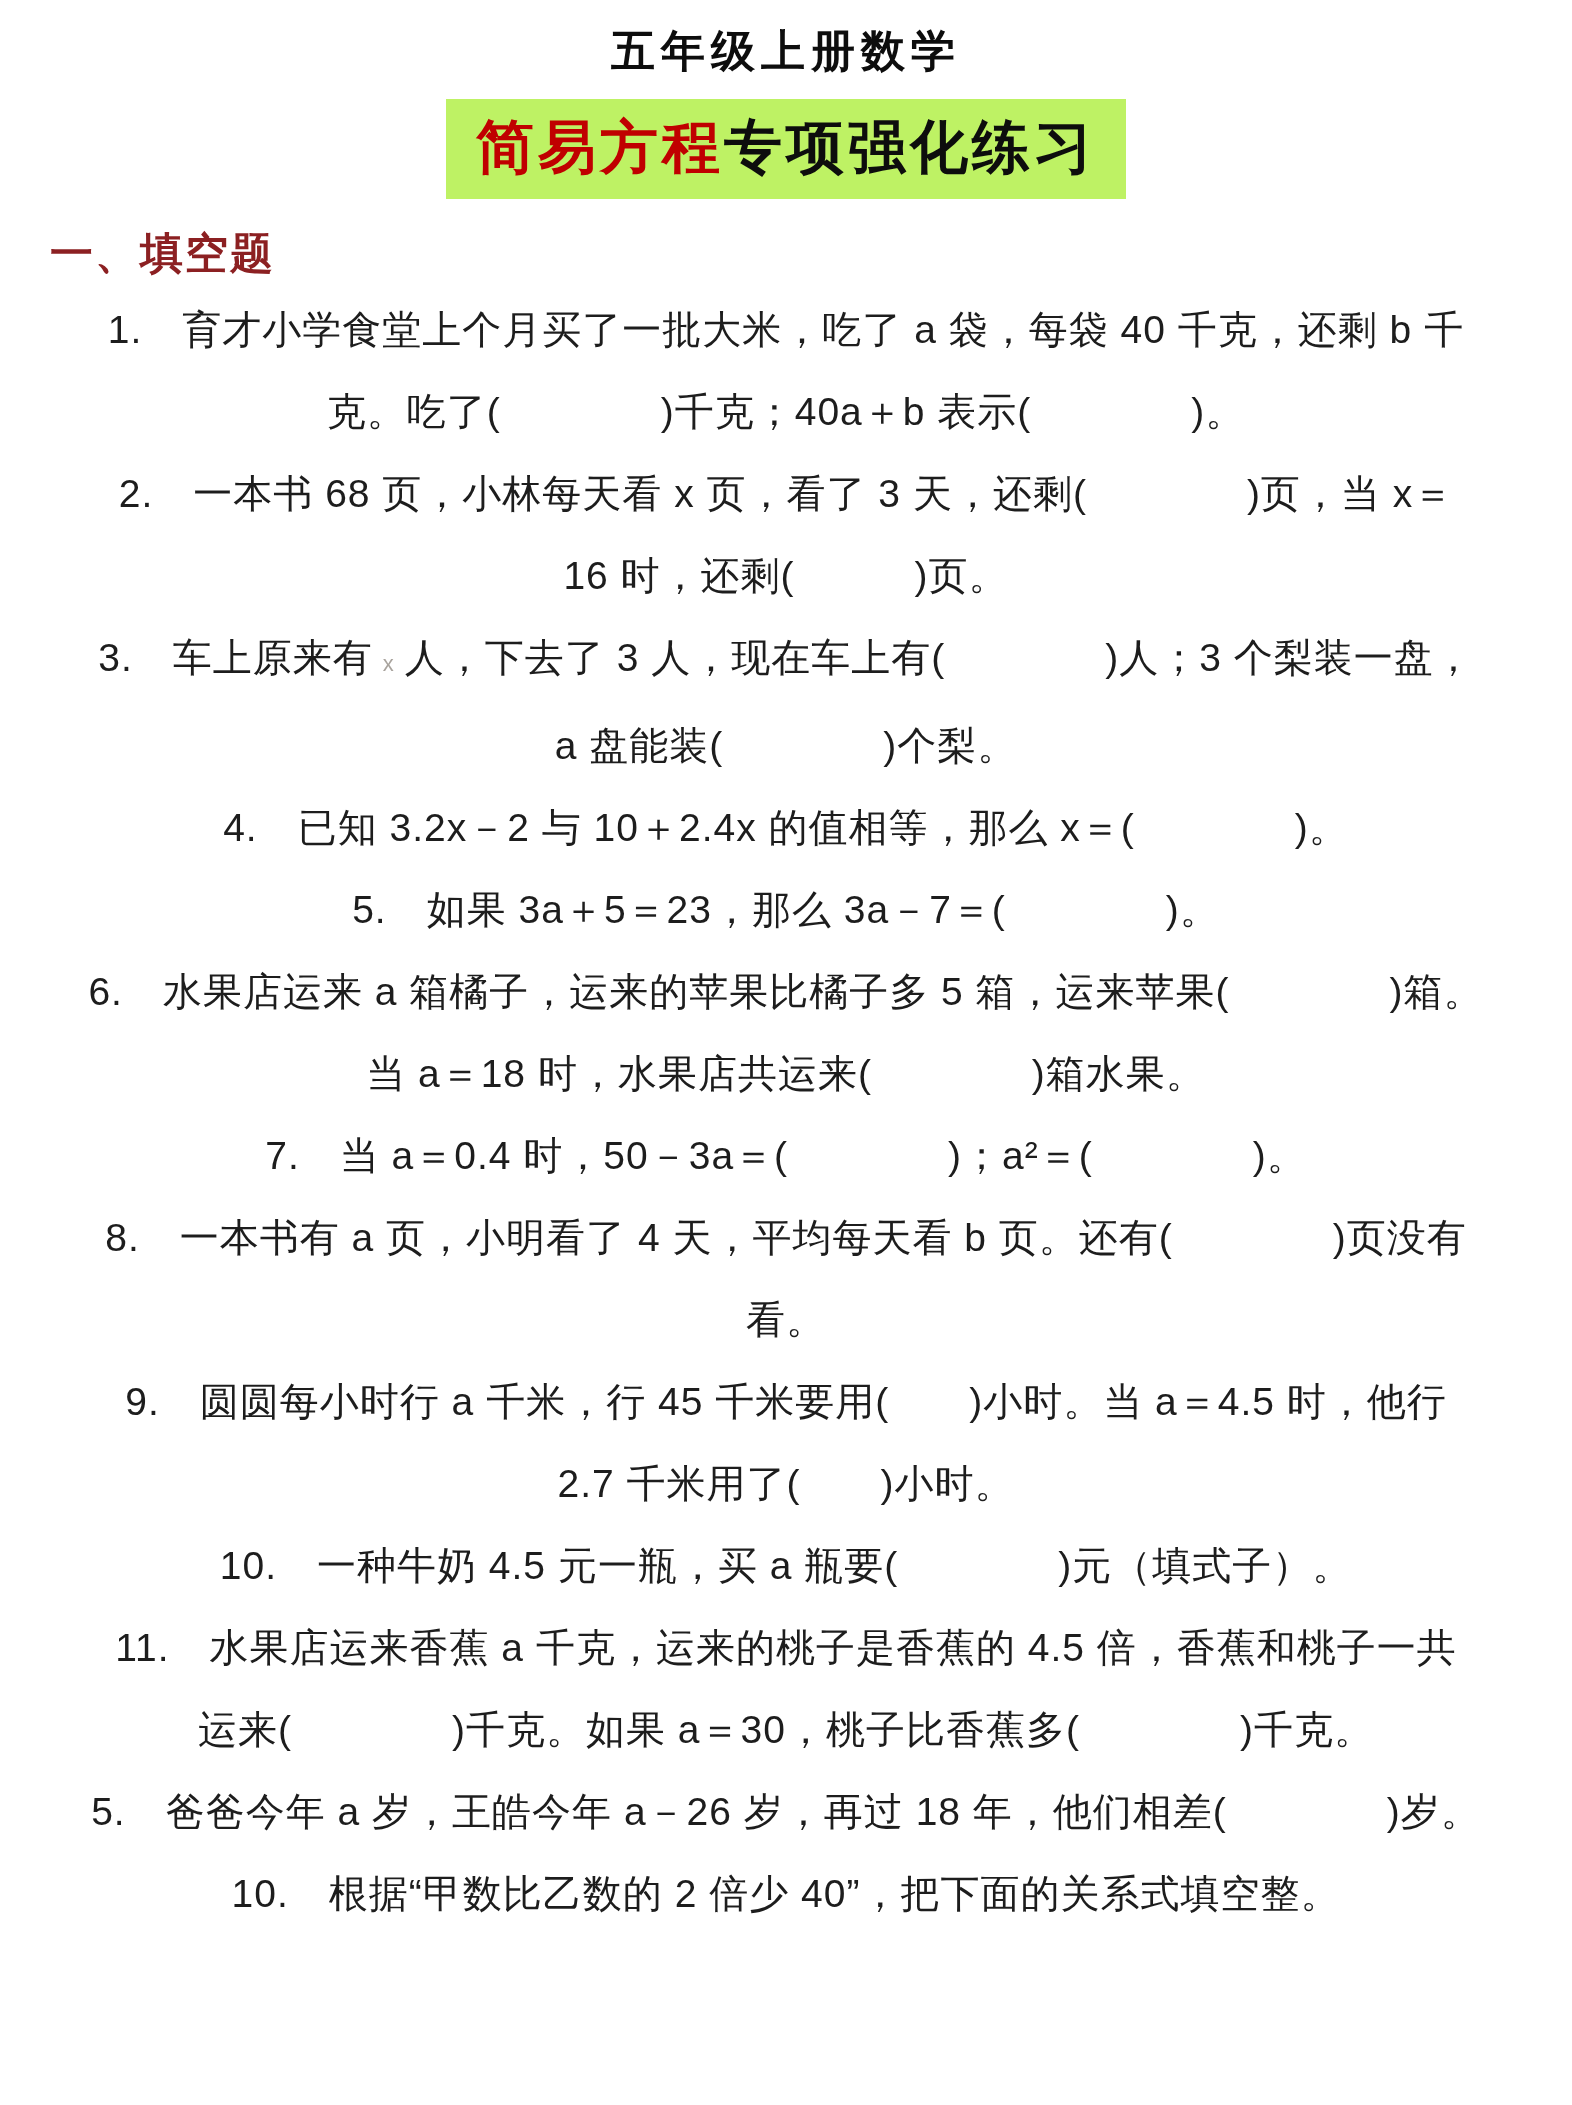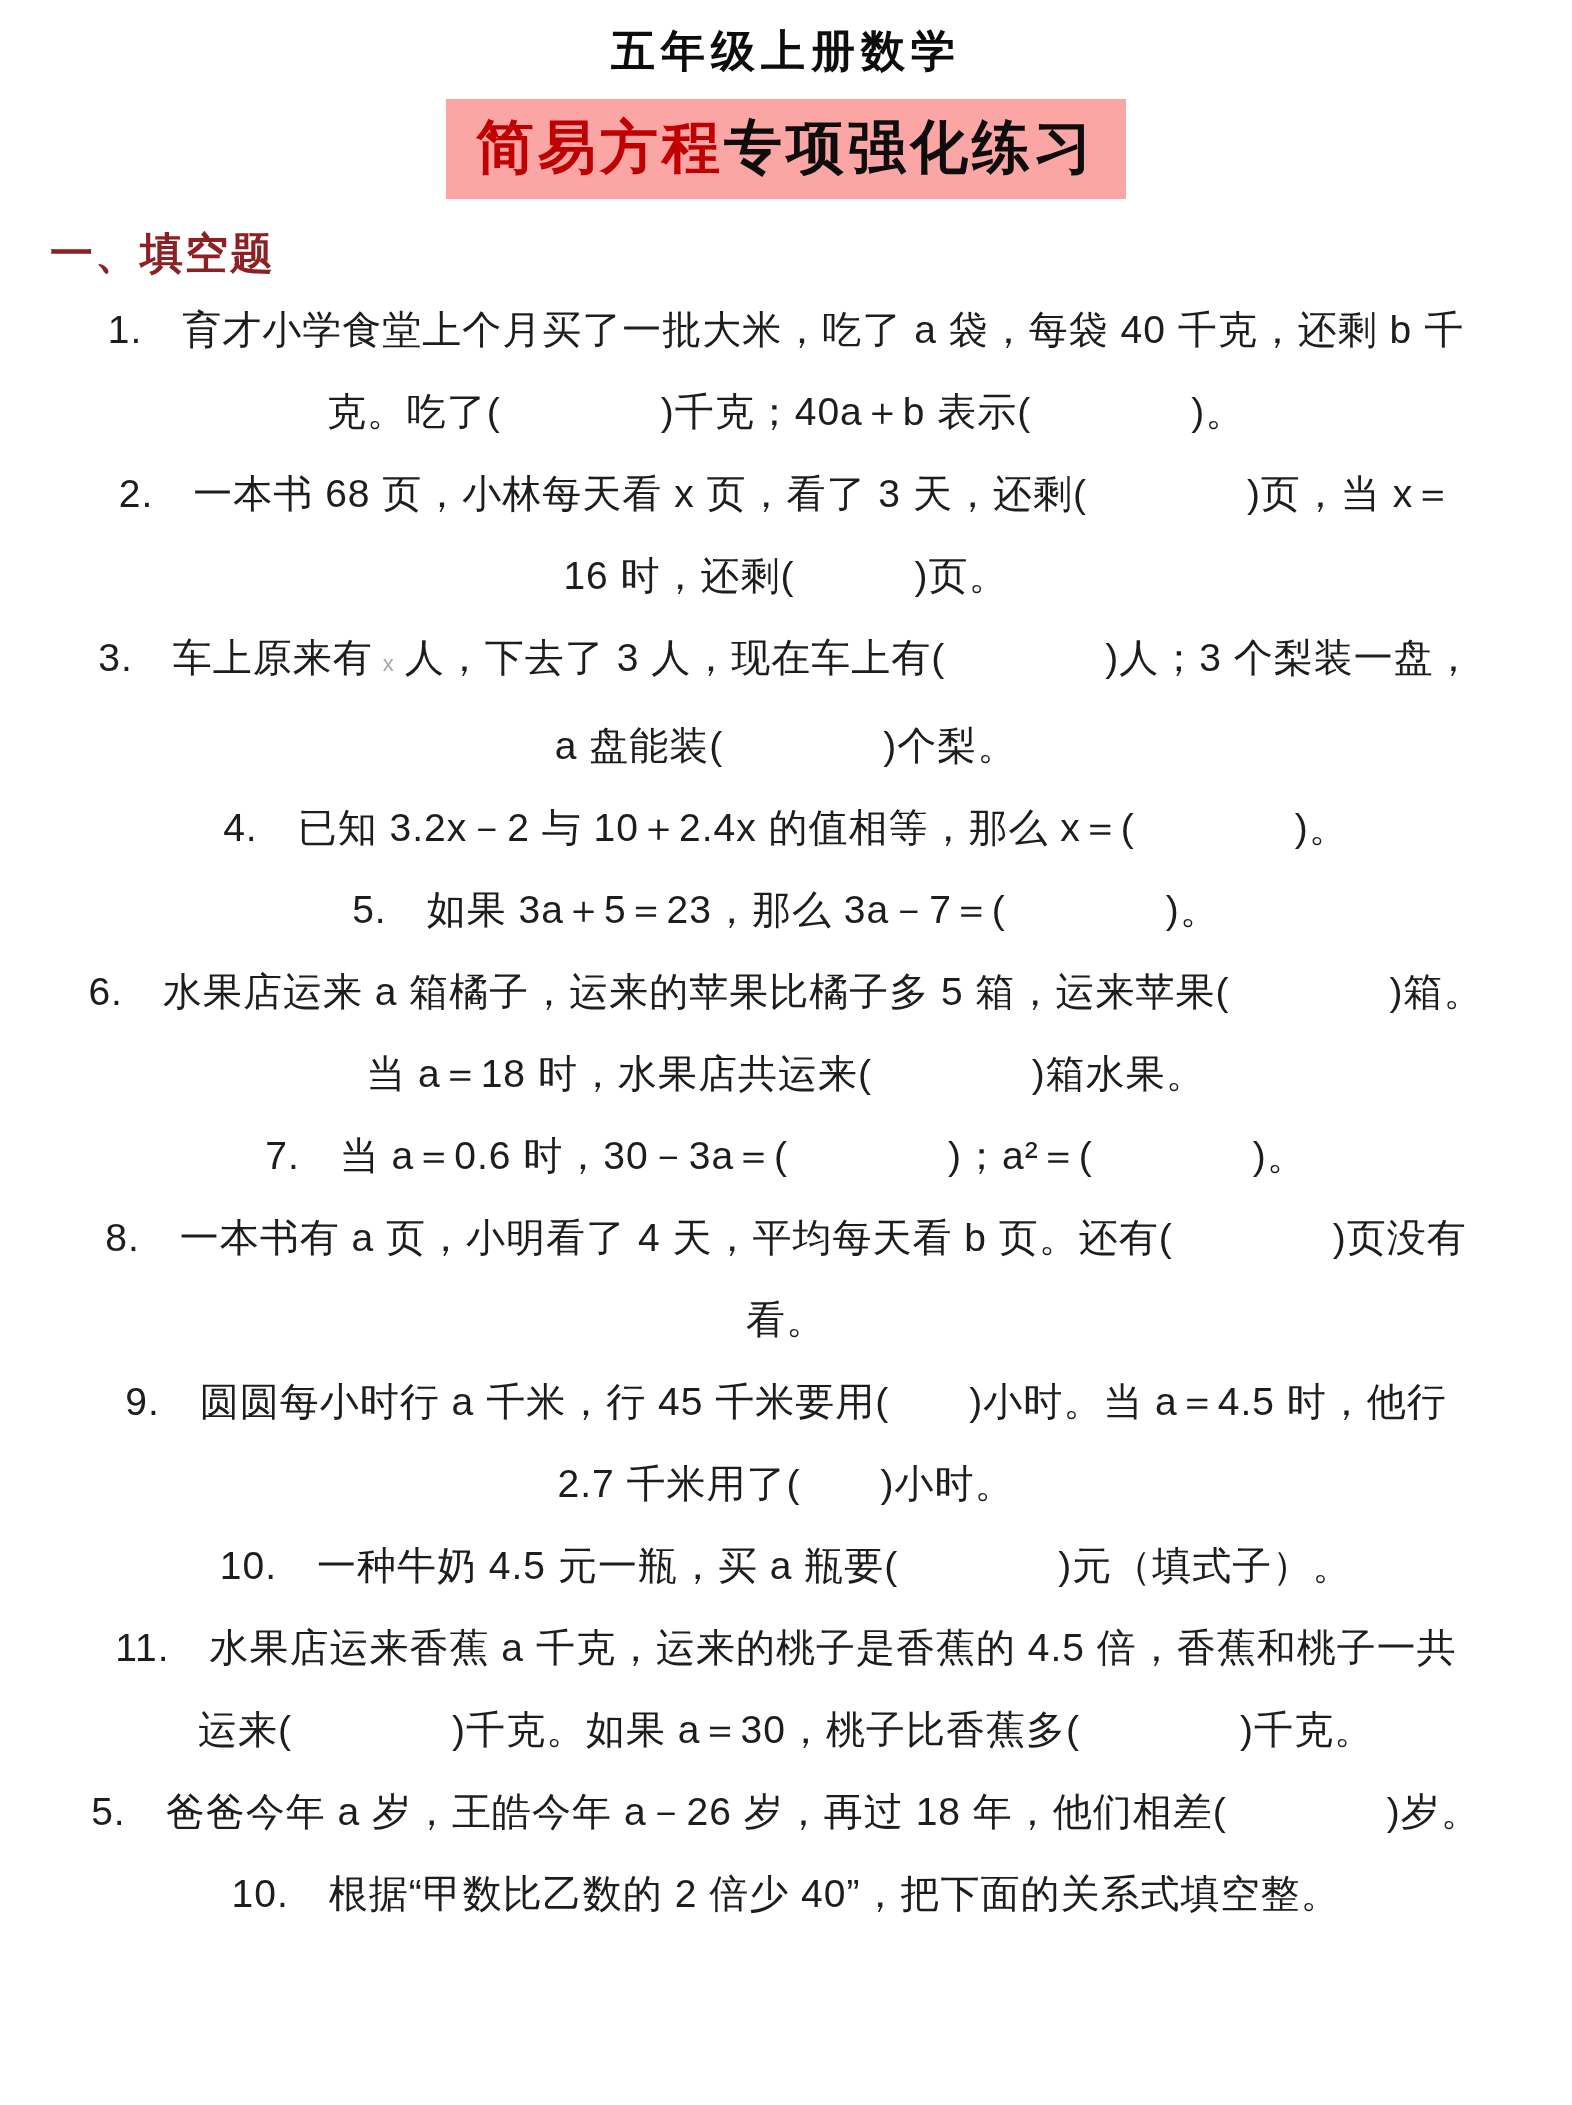--- a/index.html
+++ b/index.html
@@ -25,21 +25,21 @@
     letter-spacing: 6px;
     color: #0d0d0d;
     margin: 10px 0 18px 0;
   }
   .subtitle-wrap {
     text-align: center;
     margin: 0 0 20px 0;
   }
   .subtitle {
     display: inline-block;
-    background: #fca5a5;
+    background: #bef264;
     padding: 10px 30px 12px 30px;
     font-size: 58px;
     font-weight: bold;
     letter-spacing: 4px;
     color: #0d0d0d;
   }
   .subtitle .red {
     color: #C00000;
   }
   .section-heading {
@@ -87,21 +87,21 @@
     <div class="qline"><span>3.　车上原来有</span><span class="faint-var">x</span><span>人，下去了 3 人，现在车上有(　　　　)人；3 个梨装一盘，</span></div>
     <div class="qline">a 盘能装(　　　　)个梨。</div>
 
     <div class="qline">4.　已知 3.2x－2 与 10＋2.4x 的值相等，那么 x＝(　　　　)。</div>
 
     <div class="qline">5.　如果 3a＋5＝23，那么 3a－7＝(　　　　)。</div>
 
     <div class="qline">6.　水果店运来 a 箱橘子，运来的苹果比橘子多 5 箱，运来苹果(　　　　)箱。</div>
     <div class="qline">当 a＝18 时，水果店共运来(　　　　)箱水果。</div>
 
-    <div class="qline">7.　当 a＝0.6 时，30－3a＝(　　　　)；a²＝(　　　　)。</div>
+    <div class="qline">7.　当 a＝0.4 时，50－3a＝(　　　　)；a²＝(　　　　)。</div>
 
     <div class="qline">8.　一本书有 a 页，小明看了 4 天，平均每天看 b 页。还有(　　　　)页没有</div>
     <div class="qline">看。</div>
 
     <div class="qline">9.　圆圆每小时行 a 千米，行 45 千米要用(　　)小时。当 a＝4.5 时，他行</div>
     <div class="qline">2.7 千米用了(　　)小时。</div>
 
     <div class="qline">10.　一种牛奶 4.5 元一瓶，买 a 瓶要(　　　　)元（填式子）。</div>
 
     <div class="qline">11.　水果店运来香蕉 a 千克，运来的桃子是香蕉的 4.5 倍，香蕉和桃子一共</div>

